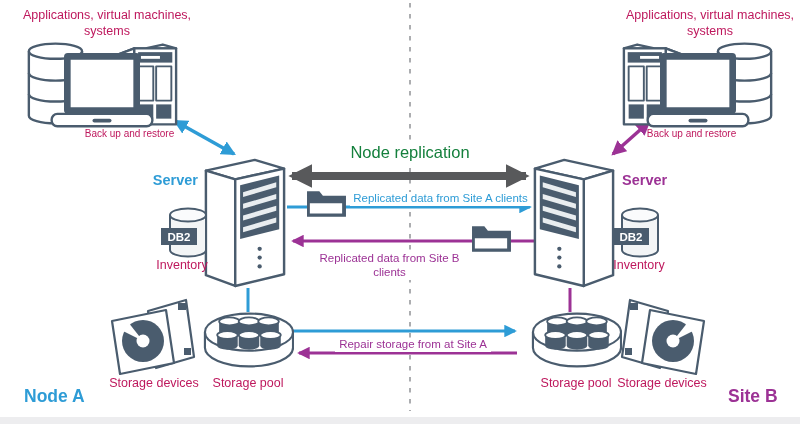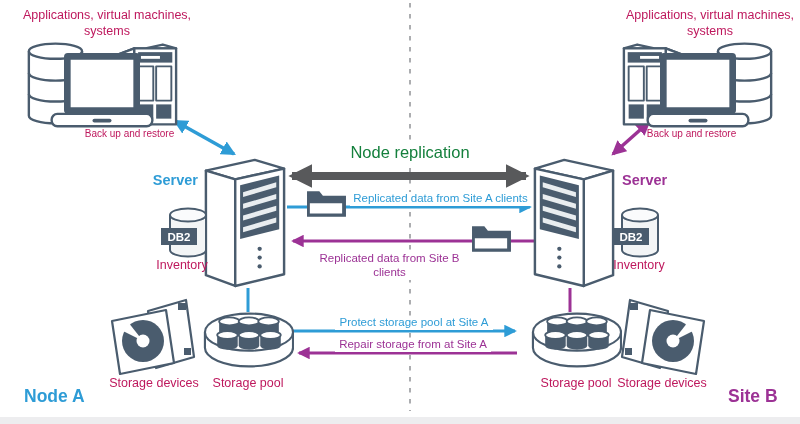--- a/index.html
+++ b/index.html
@@ -167,21 +167,20 @@
       <ellipse cx="70" cy="31" rx="10.5" ry="4" fill="#fff" stroke="#4A5C6E" stroke-width="1.8"></ellipse>
     </g>
   </svg>
   <div class="lbl" id="pool-a-label">Storage pool</div>
 
   <div class="site-lbl blue" id="site-a">Node A</div>
 
   <div id="title">Node replication</div>
   <div class="flow blue" id="flow1-label">Replicated data from Site A clients</div>
   <div class="flow purple" id="flow2-label">Replicated data from Site B clients</div>
-  <div class="flow blue" id="flow3-label">Protect storage pool at Site A</div>
   <div class="flow purple" id="flow4-label">Repair storage from at Site A</div>
 
   <svg class="abs" id="folder-1" width="41" height="32" viewBox="0 0 40 31">
     <path d="M1,29 L1,4 L13,4 L16.5,8.5 L39,8.5 L39,29 Z" fill="#4A5C6E"></path>
     <rect x="2.5" y="14.5" width="34" height="12.5" fill="#fff" stroke="#4A5C6E" stroke-width="2.5"></rect>
   </svg>
   <svg class="abs" id="folder-2" width="41" height="32" viewBox="0 0 40 31">
     <path d="M1,29 L1,4 L13,4 L16.5,8.5 L39,8.5 L39,29 Z" fill="#4A5C6E"></path>
     <rect x="2.5" y="14.5" width="34" height="12.5" fill="#fff" stroke="#4A5C6E" stroke-width="2.5"></rect>
   </svg>

